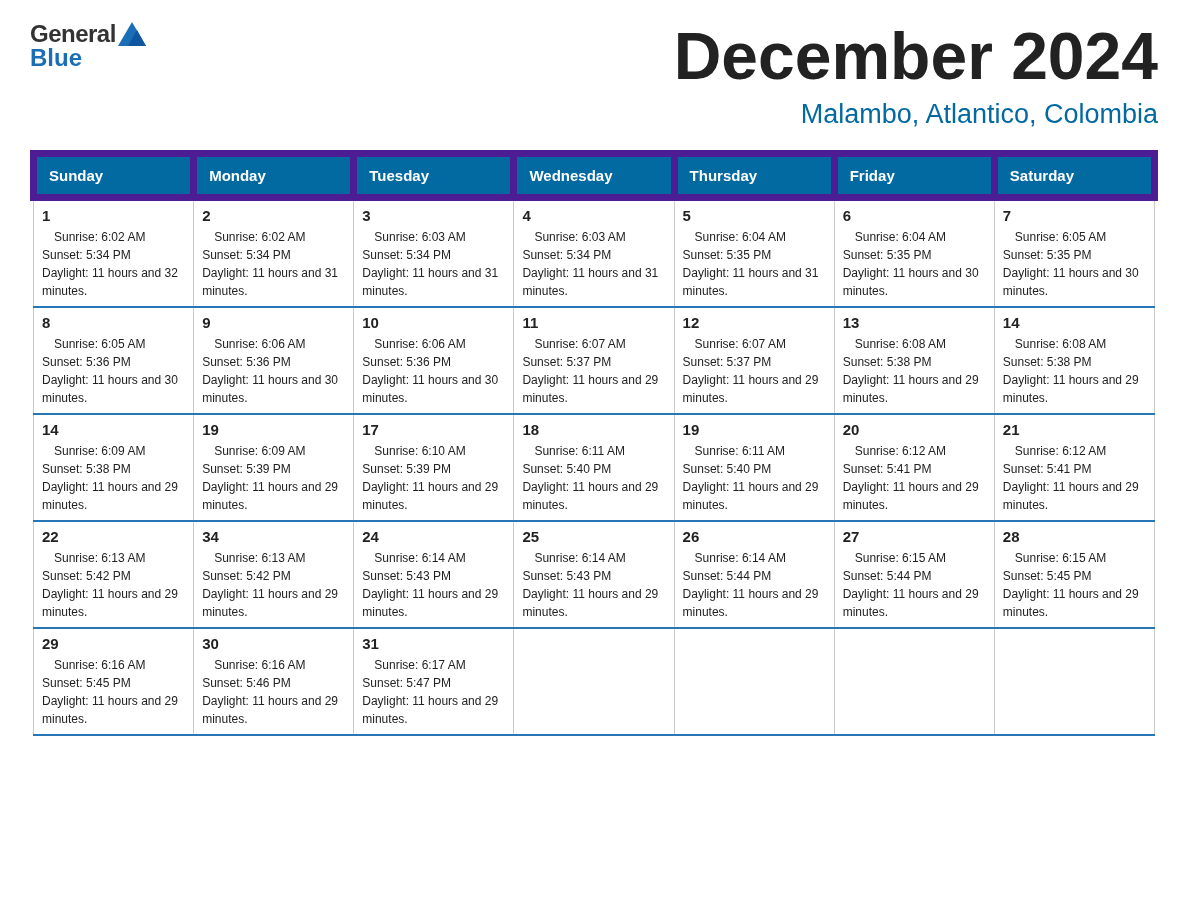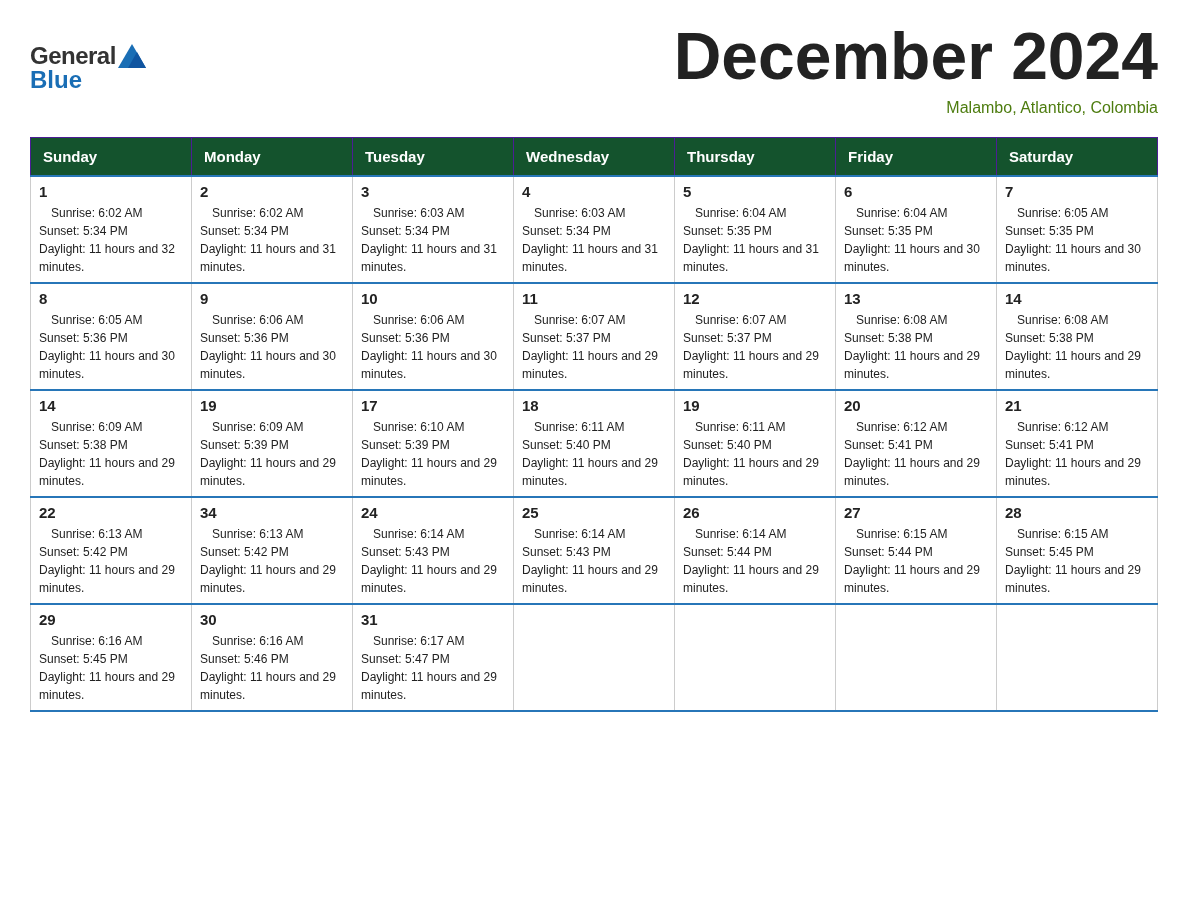--- a/index.html
+++ b/index.html
@@ -15,27 +15,27 @@
       justify-content: space-between;
       align-items: flex-start;
       margin-bottom: 20px;
     }
     .calendar-table {
       width: 100%;
       border-collapse: collapse;
       table-layout: fixed;
     }
     .calendar-table th {
-      background-color: #14532d;
+      background-color: #0369a1;
       color: #fff;
       font-size: 15px;
       font-weight: bold;
       padding: 10px 12px;
       text-align: left;
-      border: 1px solid #4c1d95;
+      border: 7px solid #4c1d95;
     }
     .calendar-table td {
       vertical-align: top;
       border: 1px solid #ccc;
       padding: 6px 8px;
       height: 105px;
       font-size: 12.5px;
       color: #222;
     }
     .calendar-table tr {
@@ -66,21 +66,21 @@
         <span style="font-size: 24px; font-weight: bold; color: rgb(51, 51, 51); letter-spacing: -0.5px;">General</span>
         <svg width="32" height="28" viewBox="0 0 32 28">
           <polygon points="16,2 30,26 2,26" fill="#1a6eb5"></polygon>
           <polygon points="21,10 30,26 12,26" fill="#1055a0"></polygon>
         </svg>
       </div>
       <span style="font-size: 24px; font-weight: bold; color: rgb(26, 110, 181); margin-top: -4px;">Blue</span>
     </div>
     <div style="text-align: right;">
       <div style="font-size: 66px; font-weight: bold; color: rgb(34, 34, 34); line-height: 1.1;">December 2024</div>
-      <div style="font-size: 16px; color: #4d7c0f; margin-top: 6px;">Malambo, Atlantico, Colombia</div>
+      <div style="font-size: 27px; color: #0369a1; margin-top: 6px;">Malambo, Atlantico, Colombia</div>
     </div>
   </div>
 
 <table class="calendar-table">
   <thead>
     <tr>
     <th>Sunday</th>
         <th>Monday</th>
         <th>Tuesday</th>
         <th>Wednesday</th>
@@ -228,15 +228,15 @@
         <td class="empty"></td>
         <td class="empty"></td>
       </tr>
     </tbody>
 </table>
 
 <style>
   .header-area {
     display: flex;
     justify-content: space-between;
-    align-items: center;
+    align-items: flex-start;
   }
 </style>
 
 </body></html>

